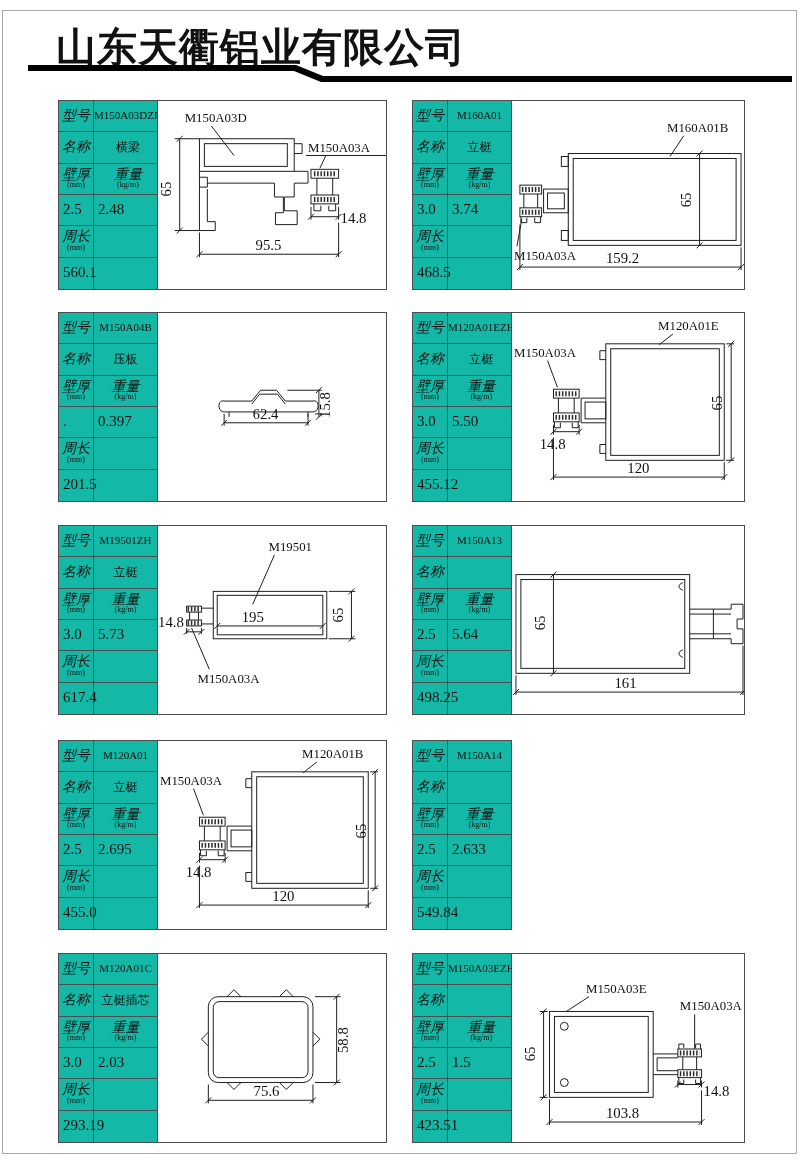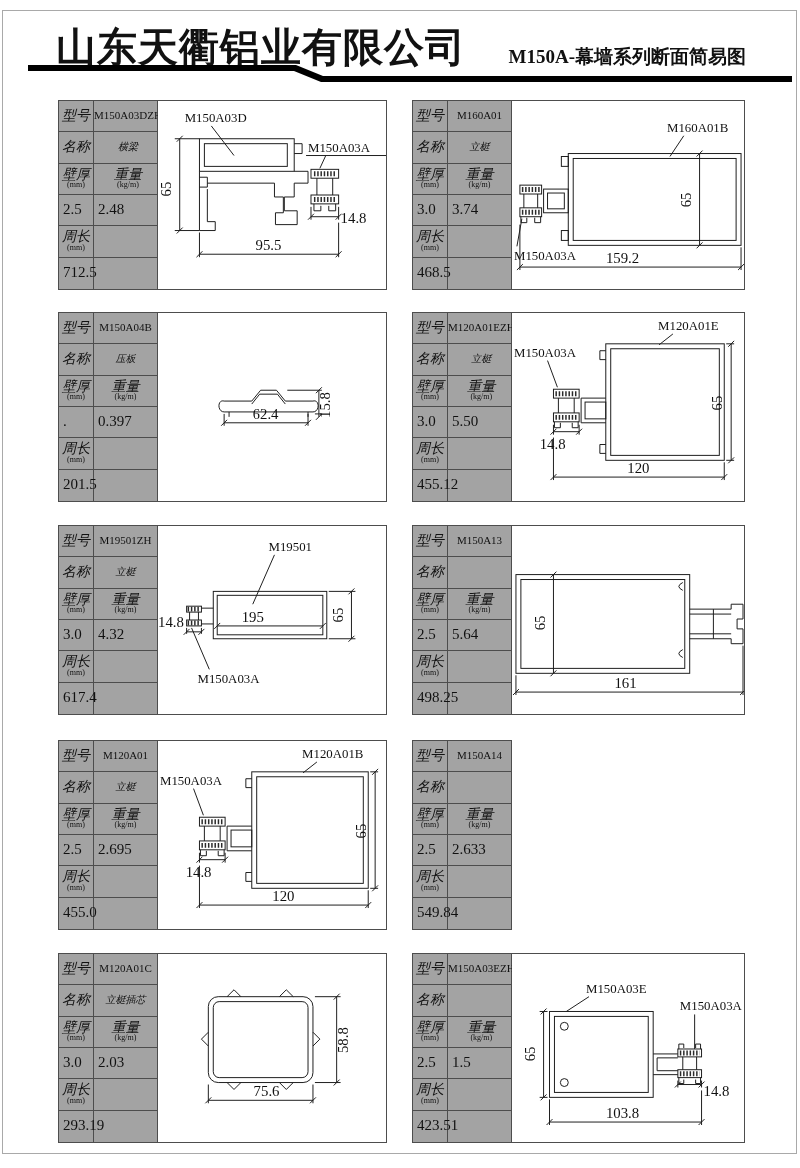--- a/index.html
+++ b/index.html
@@ -8,46 +8,45 @@
   .page-border{position:absolute;left:2px;top:10px;width:793px;height:1142px;
         border:1px solid #a9a9a9;}
   .company{position:absolute;left:28px;top:20px;font-size:40px;font-weight:700;
         letter-spacing:1px;white-space:nowrap;margin-left:28px;}
   .subtitle{position:absolute;right:54px;top:44px;font-size:19px;font-weight:600;
         white-space:nowrap;}
   .hdr-rule{position:absolute;left:0;top:0;width:800px;height:95px;pointer-events:none;}
   .block{position:absolute;height:190px;display:flex;}
   .ptable{width:98px;height:188px;border:1px solid #4d4d4d;display:grid;
         grid-template-columns:35px 1fr;grid-template-rows:repeat(6,1fr);
-        background:#a3a3a3;box-sizing:content-box;}
+        background:#14b8a6;box-sizing:content-box;}
   .c{border-right:1px solid #4d4d4d;border-bottom:1px solid #4d4d4d;
      display:flex;flex-direction:column;align-items:center;justify-content:center;
      overflow:visible;line-height:1.05;}
   .c:nth-child(2n){border-right:none;}
   .c:nth-child(11),.c:nth-child(12){border-bottom:none;}
   .lab{font-size:14px;font-style:italic;}
   .lab small{font-size:8px;font-style:normal;margin-top:-1px;}
   .mod{font-size:11px;white-space:nowrap;justify-content:center;}
-  .nam{font-size:10px;font-style:italic;white-space:nowrap;}
+  .nam{font-size:12px;white-space:nowrap;}
   .val{font-size:15px;align-items:flex-start;padding-left:4px;}
   .pdraw{flex:1;border:1px solid #4d4d4d;border-left:none;position:relative;background:#fff;}
   .pdraw svg{position:absolute;left:0;top:0;width:100%;height:100%;}
   .s{stroke:#1c1c1c;fill:none;stroke-width:1;}
   .h{stroke:#2a2a2a;fill:none;stroke-width:5;stroke-dasharray:1.5 1.8;}
   .dt{font-family:"Liberation Serif","DejaVu Serif",serif;font-size:15px;fill:#111;}
   .pl{font-family:"Liberation Serif","DejaVu Serif",serif;font-size:13px;fill:#111;}
 </style>
 </head>
 <body>
 
 <div class="page">
   <div class="page-border"></div>
 
   <div class="company">山东天衢铝业有限公司</div>
-  <div class="subtitle">M150A-幕墙系列断面简易图</div>
   <svg class="hdr-rule" viewBox="0 0 800 95">
     <polygon points="28,65 296,65 323,76 792,76 792,82 321,82 294,71 28,71" fill="#000"></polygon>
   </svg>
 
   <div class="block" style="left:58px;top:100px;width:329px">
     <div class="ptable">
       <div class="c lab">型号</div>
       <div class="c mod">M150A03DZH</div>
       <div class="c lab">名称</div>
       <div class="c nam">横梁</div>
@@ -59,21 +58,21 @@
           <span>重量</span>
           <small>(kg/m)</small>
         </div>
       <div class="c val">2.5</div>
       <div class="c val">2.48</div>
       <div class="c lab">
           <span>周长</span>
           <small>(mm)</small>
         </div>
       <div class="c"></div>
-      <div class="c val">712.5</div>
+      <div class="c val">560.1</div>
       <div class="c"></div>
     </div>
     <div class="pdraw">
       <svg viewBox="0 0 231 188">
         <path class="s" d="M42,37 H17 M42,130 H17 M22,37 V130"></path>
         <path class="s" d="M19,40 L25,34 M19,133 L25,127"></path>
         <text class="dt" transform="rotate(-90 13,88)" x="13" y="88" text-anchor="middle" font-size="16">65</text>
         <rect class="s" x="42" y="37" width="96" height="33"></rect>
         <rect class="s" x="47" y="42" width="84" height="23"></rect>
         <path class="s" d="M138,42 h8 v10 h-8"></path>
@@ -237,21 +236,21 @@
       <div class="c nam">立梃</div>
       <div class="c lab">
           <span>壁厚</span>
           <small>(mm)</small>
         </div>
       <div class="c lab">
           <span>重量</span>
           <small>(kg/m)</small>
         </div>
       <div class="c val">3.0</div>
-      <div class="c val">4.32</div>
+      <div class="c val">5.73</div>
       <div class="c lab">
           <span>周长</span>
           <small>(mm)</small>
         </div>
       <div class="c"></div>
       <div class="c val">617.4</div>
       <div class="c"></div>
     </div>
     <div class="pdraw">
       <svg viewBox="0 0 231 188">

